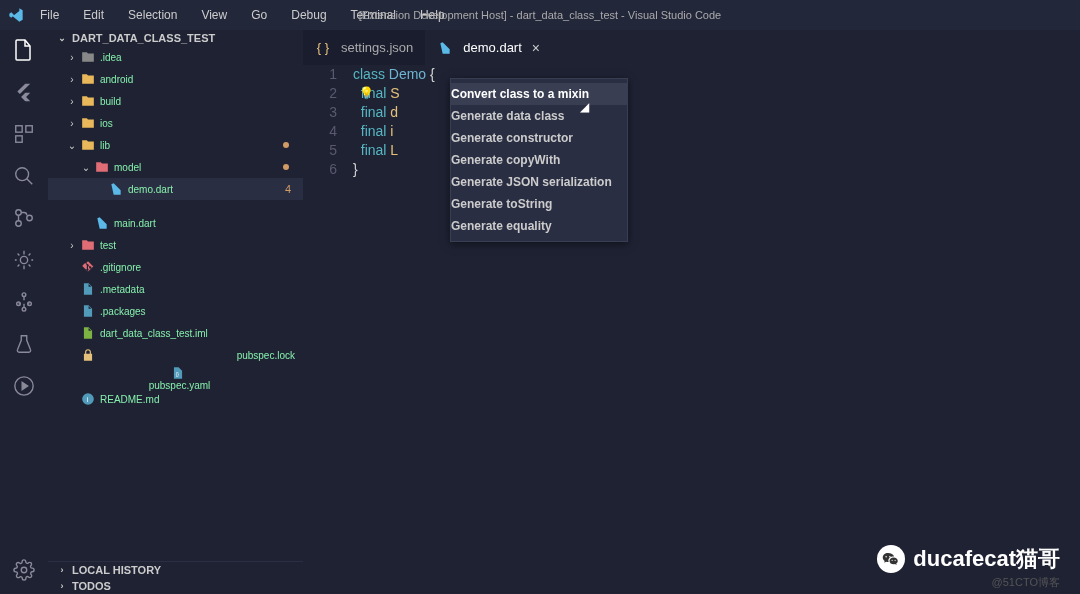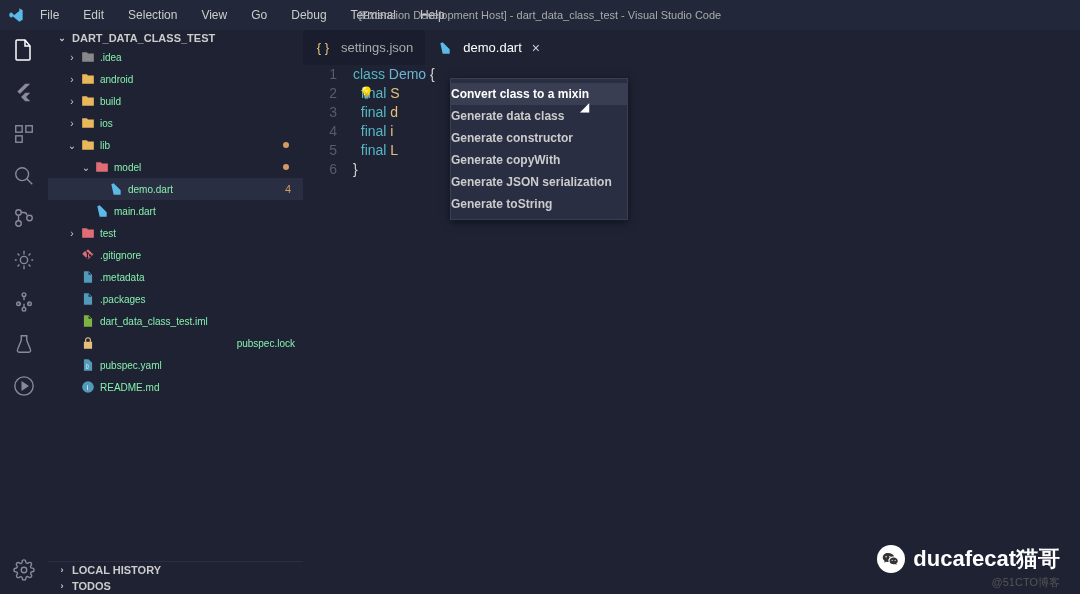--- a/index.html
+++ b/index.html
@@ -203,21 +203,21 @@
         <div class="tree-item selected" style="padding-left: 44px;">
           <span class="tree-chevron"></span>
           <span class="tree-icon">
             <svg width="14" height="14" viewBox="0 0 24 24">
               <path fill="#5bb9e8" d="M4 4l4-2 12 12v8H8L4 4zm4 0l10 10v6H10L8 4z"></path>
             </svg>
           </span>
           <span class="tree-label">demo.dart</span>
           <span class="tree-badge">4</span>
         </div>
-        <div class="tree-item" style="padding-left: 30px;">
+        <div class="tree-item" style="padding-left: 30px; margin-top: 12px;">
           <span class="tree-chevron"></span>
           <span class="tree-icon">
             <svg width="14" height="14" viewBox="0 0 24 24">
               <path fill="#5bb9e8" d="M4 4l4-2 12 12v8H8L4 4zm4 0l10 10v6H10L8 4z"></path>
             </svg>
           </span>
           <span class="tree-label">main.dart</span>
         </div>
         <div class="tree-item" style="padding-left: 16px;">
           <span class="tree-chevron">›</span>
@@ -266,21 +266,21 @@
         </div>
         <div class="tree-item" style="padding-left: 16px; text-align: right;">
           <span class="tree-chevron"></span>
           <span class="tree-icon">
             <svg width="14" height="14" viewBox="0 0 24 24">
               <path fill="#e5c07b" d="M17 10V7a5 5 0 00-10 0v3H5v12h14V10h-2zm-8-3a3 3 0 016 0v3H9V7z"></path>
             </svg>
           </span>
           <span class="tree-label">pubspec.lock</span>
         </div>
-        <div class="tree-item" style="padding-left: 16px;">
+        <div class="tree-item" style="padding-left: 16px; flex-direction: column;">
           <span class="tree-chevron"></span>
           <span class="tree-icon">
             <svg width="14" height="14" viewBox="0 0 24 24">
               <path fill="#519aba" d="M13 2H5v20h14V8l-6-6z"></path>
               <text x="8" y="17" font-size="8" fill="#fff">{}</text>
             </svg>
           </span>
           <span class="tree-label">pubspec.yaml</span>
         </div>
         <div class="tree-item" style="padding-left: 16px;">
@@ -340,20 +340,21 @@
   </div>
 </div>
 
 <div class="context-menu" id="ctx">
     <div class="menu-option highlighted">Convert class to a mixin</div>
     <div class="menu-option">Generate data class</div>
     <div class="menu-option">Generate constructor</div>
     <div class="menu-option">Generate copyWith</div>
     <div class="menu-option">Generate JSON serialization</div>
     <div class="menu-option">Generate toString</div>
+    <div class="menu-option">Generate equality</div>
   </div>
 <div class="cursor-ptr">◢</div>
 
 <div class="watermark">
   <div class="wechat-icon">
       <svg width="18" height="18" viewBox="0 0 24 24">
         <path fill="#333" d="M8 4C4 4 1 6.5 1 10c0 2 1 3.5 2.5 4.5L3 17l2.5-1.5c.8.3 1.6.5 2.5.5.3 0 .6 0 .9-.1-.2-.6-.4-1.3-.4-2 0-3 2.9-5.4 6.5-5.4.4 0 .8 0 1.1.1C15.4 5.9 12 4 8 4zm-2.5 4c.6 0 1 .4 1 1s-.4 1-1 1-1-.4-1-1 .4-1 1-1zm5 0c.6 0 1 .4 1 1s-.4 1-1 1-1-.4-1-1 .4-1 1-1zm5 2c-3 0-5.5 2-5.5 4.5S12.5 19 15.5 19c.7 0 1.3-.1 1.9-.3l2.1 1.3-.5-2c1.2-.8 2-2 2-3.5 0-2.5-2.5-4.5-5.5-4.5zm-2 3c.4 0 .8.3.8.8s-.3.8-.8.8-.8-.3-.8-.8.3-.8.8-.8zm4 0c.4 0 .8.3.8.8s-.3.8-.8.8-.8-.3-.8-.8.3-.8.8-.8z"></path>
       </svg>
     </div>
   <span>ducafecat猫哥</span>

